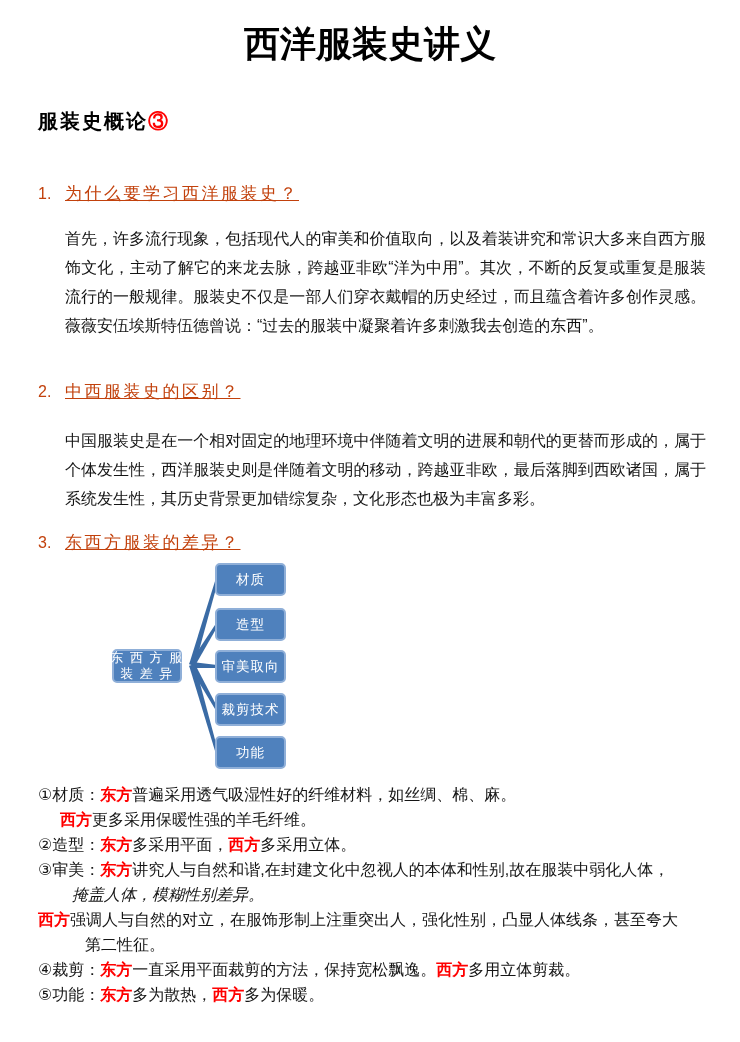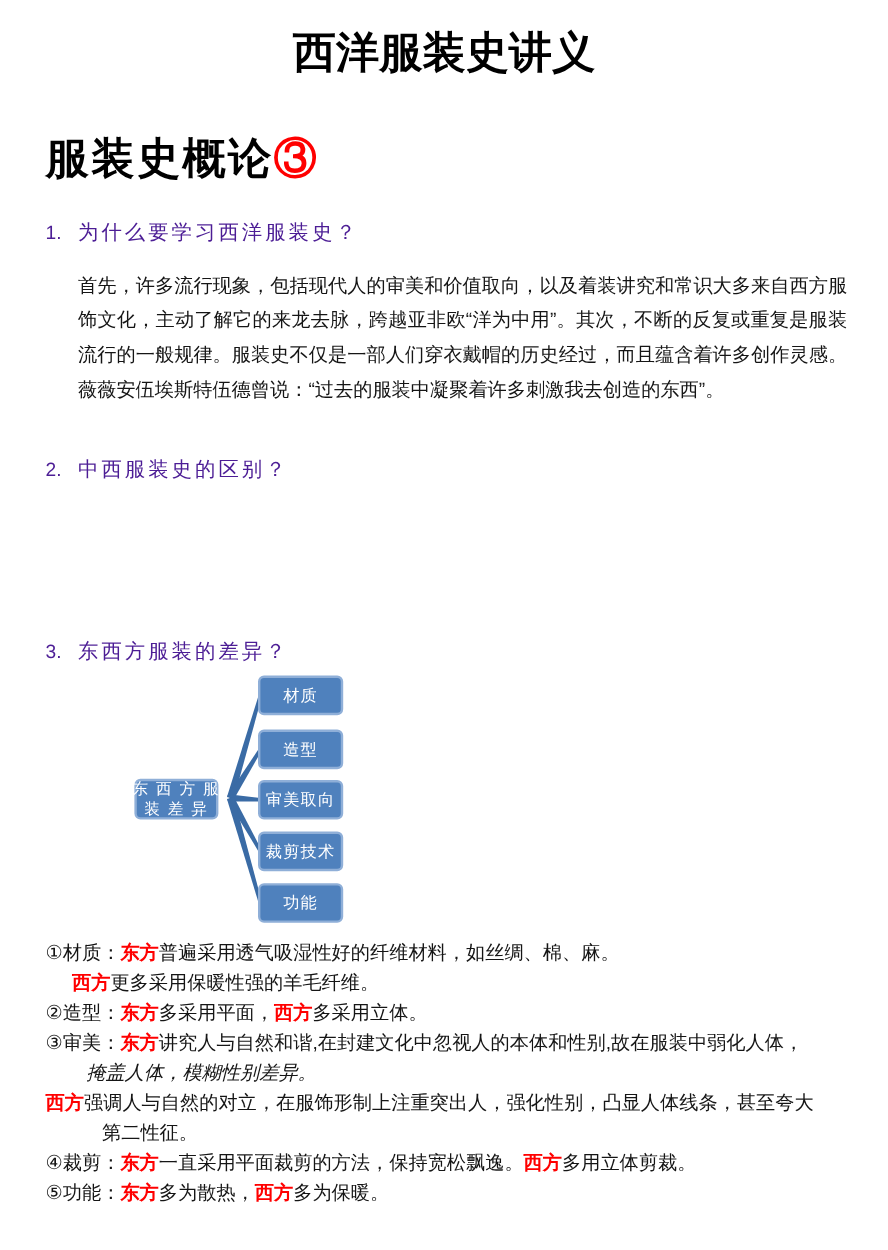--- a/index.html
+++ b/index.html
@@ -13,26 +13,26 @@
   .page{
     position:relative;width:740px;height:1042px;background:#ffffff;overflow:hidden;
     font-family:"Liberation Sans","DejaVu Sans",sans-serif;color:#151515;
   }
   .page-title{
     position:absolute;top:20px;left:0;width:740px;margin:0;text-align:center;
     font-family:"Liberation Serif","DejaVu Serif",serif;font-weight:bold;font-size:36px;color:#000;
   }
   .section-heading{
     position:absolute;top:108px;left:38px;margin:0;
-    font-family:"Liberation Serif","DejaVu Serif",serif;font-weight:bold;font-size:36px;
+    font-family:"Liberation Serif","DejaVu Serif",serif;font-weight:bold;font-size:20px;
     letter-spacing:2px;color:#000;
   }
   .section-heading .badge{color:var(--red);}
   .question{
-    position:absolute;left:38px;font-size:17px;letter-spacing:2.5px;color:#4c1d95;white-space:nowrap;
+    position:absolute;left:38px;font-size:17px;letter-spacing:2.5px;color:#c2410c;white-space:nowrap;text-decoration:underline;
   }
   .q1{top:182px;} .q2{top:380px;} .q3{top:531px;}
   .q-num{display:inline-block;width:27px;letter-spacing:0;font-size:16px;}
   .answer{
     position:absolute;left:65px;width:641px;margin:0;
     font-size:16px;line-height:29px;text-align:justify;text-justify:inter-ideograph;color:#151515;
   }
   .a1{top:224px;} .a2{top:426px;}
   .diagram{position:absolute;left:95px;top:556px;width:200px;height:220px;}
   .diagram svg.connectors{position:absolute;left:0;top:0;width:200px;height:220px;}
@@ -65,20 +65,21 @@
   <h1 class="page-title">西洋服装史讲义</h1>
 
   <h2 class="section-heading"><span>服装史概论</span><span class="badge">③</span></h2>
 
   <div class="question q1"><span class="q-num">1.</span><span>为什么要学习西洋服装史？</span></div>
 
   <p class="answer a1">首先，许多流行现象，包括现代人的审美和价值取向，以及着装讲究和常识大多来自西方服饰文化，主动了解它的来龙去脉，跨越亚非欧“洋为中用”。其次，不断的反复或重复是服装流行的一般规律。服装史不仅是一部人们穿衣戴帽的历史经过，而且蕴含着许多创作灵感。薇薇安伍埃斯特伍德曾说：“过去的服装中凝聚着许多刺激我去创造的东西”。</p>
 
   <div class="question q2"><span class="q-num">2.</span><span>中西服装史的区别？</span></div>
 
+  <p class="answer a2">中国服装史是在一个相对固定的地理环境中伴随着文明的进展和朝代的更替而形成的，属于个体发生性，西洋服装史则是伴随着文明的移动，跨越亚非欧，最后落脚到西欧诸国，属于系统发生性，其历史背景更加错综复杂，文化形态也极为丰富多彩。</p>
 
   <div class="question q3"><span class="q-num">3.</span><span>东西方服装的差异？</span></div>
 
   <div class="diagram">
     <svg class="connectors" width="200" height="220" viewBox="0 0 200 220">
         <polygon points="99.87943356327538,109.84193963838462 94.12056643672462,108.15806036161538 120.65626433713815,23.10709483542051 123.34373566286185,23.89290516457949"></polygon>
         <polygon points="99.55280833043211,110.57580761137785 94.44719166956789,107.42419238862215 120.80868944579835,67.76462311469034 123.19131055420165,69.23537688530966"></polygon>
         <polygon points="96.82032312781617,111.99461453639734 97.17967687218383,106.00538546360266 122.08384920701913,109.10251321634792 121.91615079298087,111.89748678365208"></polygon>
         <polygon points="94.38448892444431,110.4693882446942 99.61551107555569,107.5306117553058 123.22057183525932,152.81428548580936 120.77942816474068,154.18571451419064"></polygon>
         <polygon points="94.11542815707753,109.82416338369214 99.88457184292247,108.17583661630786 123.34613352669716,196.11539042094367 120.65386647330284,196.88460957905633"></polygon>

